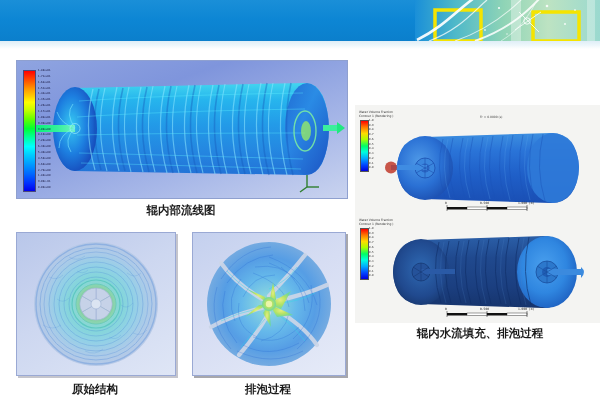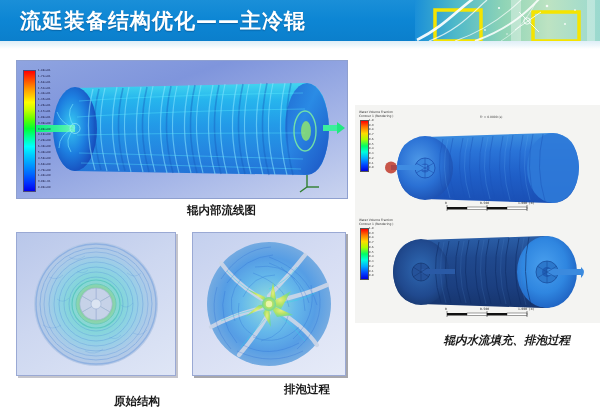--- a/index.html
+++ b/index.html
@@ -26,21 +26,21 @@
     position:absolute;left:20px;top:7px;
     font-size:21px;font-weight:bold;color:#ffffff;
     letter-spacing:1px;
     text-shadow:0 1px 1px rgba(0,40,80,.35);
     white-space:nowrap;
   }
 
   
   .panel{position:absolute;overflow:hidden;}
   .caption{
-    position:absolute;text-align:right;
+    position:absolute;text-align:center;
     font-size:11.5px;color:#1a1a1a;font-weight:bold;white-space:nowrap;
   }
 
   
   #panel-streamline{
     left:16px;top:60px;width:330px;height:137px;
     background:linear-gradient(160deg,#8fa4e0 0%,#7f95dc 30%,#a8b8e8 70%,#c9d3ef 100%);
     border:1px solid #8fa0cf;
   }
   .legend-v{
@@ -134,21 +134,20 @@
       <path d="M100 30 L 126 12 M104 12 L 124 32" stroke="#ffffff" stroke-width="1" opacity="0.8"></path>
       <circle cx="112" cy="21" r="3.2" fill="none" stroke="#ffffff" stroke-width="1" opacity="0.85"></circle>
       <circle cx="84" cy="8" r="1.1" fill="#ffffff" opacity="0.9"></circle>
       <circle cx="132" cy="6" r="1.3" fill="#ffffff" opacity="0.85"></circle>
       <circle cx="150" cy="24" r="1.1" fill="#ffffff" opacity="0.8"></circle>
       <circle cx="70" cy="30" r="0.9" fill="#ffffff" opacity="0.8"></circle>
       <circle cx="160" cy="10" r="0.9" fill="#ffffff" opacity="0.75"></circle>
       <circle cx="92" cy="34" r="0.8" fill="#ffffff" opacity="0.7"></circle>
     </svg>
   </div>
-  <div class="header-title">流延装备结构优化——主冷辊</div>
 </div>
 <div class="header-underline"></div>
 
 <div class="panel" id="panel-streamline">
   <svg width="330" height="137" viewBox="0 0 330 137" xmlns="http://www.w3.org/2000/svg">
     <defs>
       <linearGradient id="tubeg" x1="0" y1="0" x2="0" y2="1">
         <stop offset="0%" stop-color="#3fd8f0"></stop>
         <stop offset="18%" stop-color="#22b6ee"></stop>
         <stop offset="45%" stop-color="#1e9ae8"></stop>
@@ -336,21 +335,21 @@
       <path d="M52 24 q8 5 16 -1"></path>
         <path d="M68 118 q10 5 18 -2"></path>
       <path d="M40 66 q6 5 12 -1"></path>
         <path d="M104 72 q6 5 12 -2"></path>
       <path d="M60 38 q6 4 11 -1"></path>
         <path d="M92 104 q7 4 12 -2"></path>
     </g>
   </svg>
 </div>
 
-<div class="caption" style="left:30px;top:394px;width:130px;">原始结构</div>
+<div class="caption" style="left:30px;top:382px;width:130px;">原始结构</div>
 
 <div class="panel" id="panel-optimized">
   <svg width="152" height="142" viewBox="0 0 152 142" xmlns="http://www.w3.org/2000/svg">
     <defs>
       <radialGradient id="optg" cx="0.5" cy="0.5" r="0.5">
         <stop offset="0%" stop-color="#a8dcc8"></stop>
         <stop offset="18%" stop-color="#7fd0e0"></stop>
         <stop offset="45%" stop-color="#5fb6ea"></stop>
         <stop offset="75%" stop-color="#4f9ae4"></stop>
         <stop offset="100%" stop-color="#6fa8e0"></stop>
@@ -591,13 +590,13 @@
       <rect x="132" y="93" width="20" height="2.5" fill="#111"></rect>
       <rect x="152" y="93" width="20" height="2.5" fill="#fff" stroke="#111" stroke-width="0.4"></rect>
       <path d="M92 91 L92 97 M132 91 L132 97 M172 91 L172 97" stroke="#111" stroke-width="0.5"></path>
       <text x="90" y="90" font-size="3" fill="#222" font-family="monospace">0</text>
       <text x="125" y="90" font-size="3" fill="#222" font-family="monospace">0.500</text>
       <text x="163" y="90" font-size="3" fill="#222" font-family="monospace">1.000 (m)</text>
     </g>
   </svg>
 </div>
 
-<div class="caption" style="left:390px;top:333px;width:180px;font-style:italic;">辊内水流填充、排泡过程</div>
+<div class="caption" style="left:390px;top:326px;width:180px;">辊内水流填充、排泡过程</div>
 
 </body></html>

